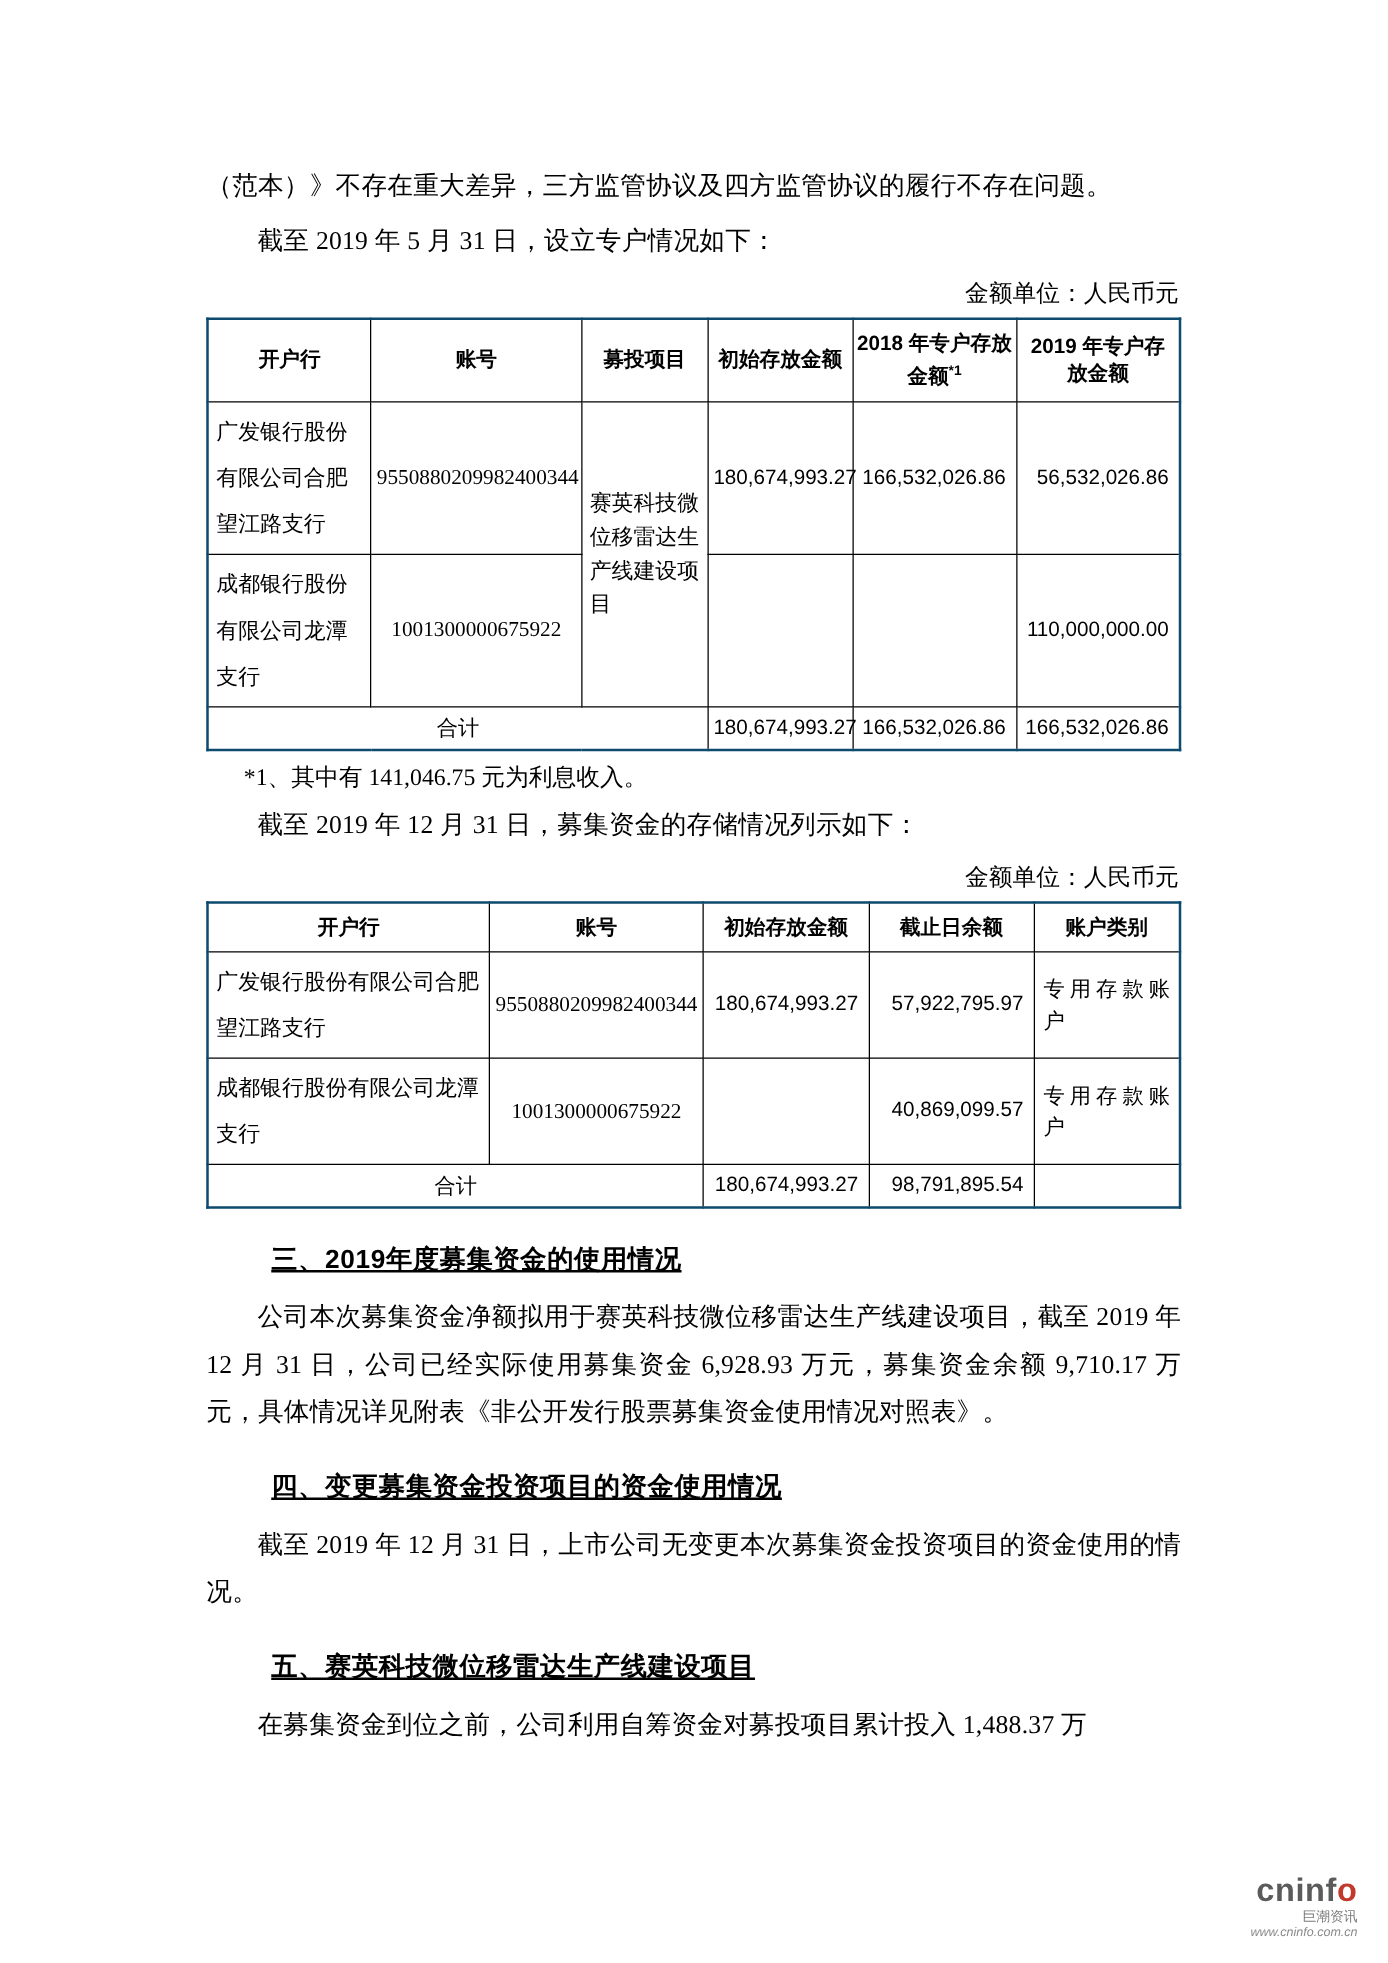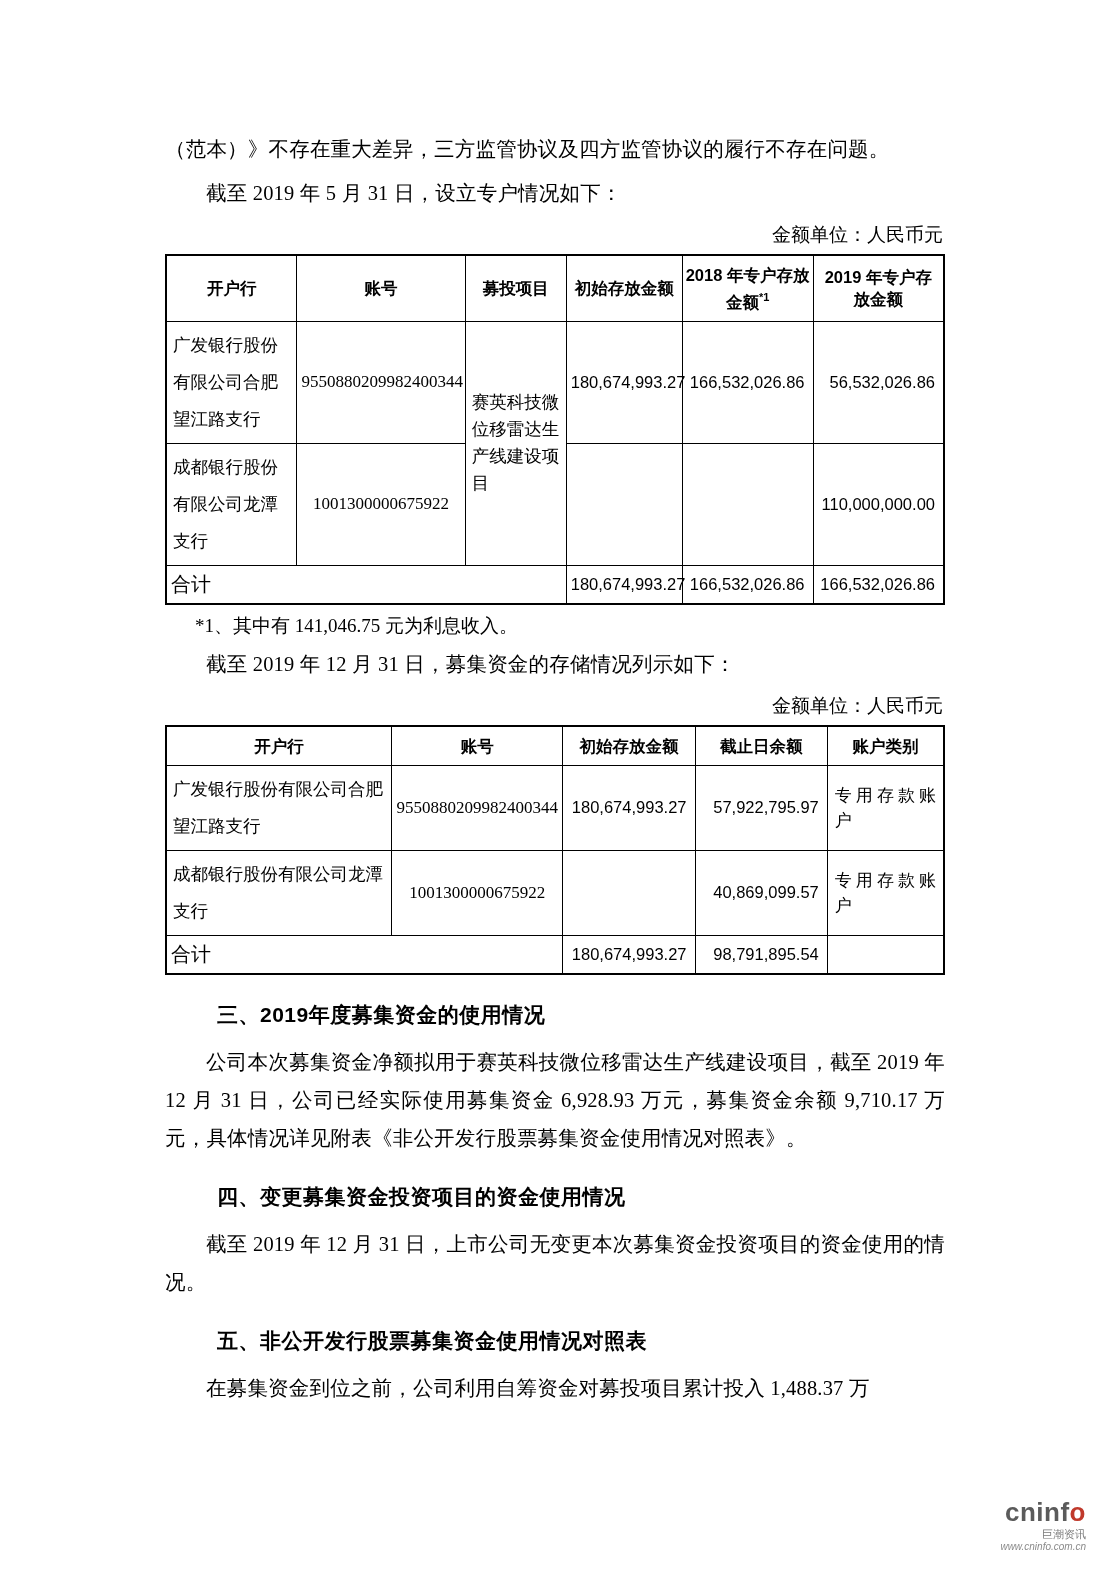--- a/index.html
+++ b/index.html
@@ -53,21 +53,21 @@
   table.doc thead td {
     text-align: center;
     font-weight: bold;
     font-family: "Liberation Sans", sans-serif;
     font-size: 16.5px;
     padding: 8px 3px;
     line-height: 22px;
   }
   .t1 { margin-bottom: 4px; }
   .outer-border {
-    border: 2px solid #000000;
+    border: 2px solid #0c4a6e;
   }
   .num {
     font-family: "Liberation Sans", sans-serif;
     font-size: 16.5px;
     font-weight: bold;
     text-align: right;
     padding-right: 8px !important;
   }
   .acct {
     font-family: "Liberation Serif", serif;
@@ -80,23 +80,24 @@
     padding-left: 6px !important;
     text-align: left;
   }
   .proj {
     font-size: 17.5px;
     line-height: 27px;
     padding-left: 6px !important;
     text-align: left;
   }
   .total-cell {
-    font-weight: bold;
-    font-family: "Liberation Sans", sans-serif;
-    font-size: 20px;
+    text-align: center;
+    font-weight: bold;
+    font-family: "Liberation Sans", sans-serif;
+    font-size: 17px;
   }
   .acct-type {
     font-size: 17px;
     line-height: 25px;
     text-align: justify;
     text-align-last: justify;
     padding-left: 7px !important;
     padding-right: 7px !important;
   }
   .footnote {
@@ -104,20 +105,21 @@
     margin: 8px 0 6px 0;
     padding-left: 30px;
   }
   h3.heading {
     font-family: "Liberation Sans", sans-serif;
     font-size: 21px;
     font-weight: bold;
     margin: 26px 0 14px 0;
     padding-left: 52px;
     letter-spacing: 0.5px;
+    text-decoration: underline;
   }
   sup { font-size: 11px; }
   .logo {
     position: absolute;
     right: 24px;
     bottom: 18px;
     text-align: right;
     line-height: 1.15;
   }
   .logo .brand {
@@ -243,21 +245,21 @@
   </table>
 
   <h3 class="heading">三、2019年度募集资金的使用情况</h3>
 
   <p class="para indent">公司本次募集资金净额拟用于赛英科技微位移雷达生产线建设项目，截至 2019 年 12 月 31 日，公司已经实际使用募集资金 6,928.93 万元，募集资金余额 9,710.17 万元，具体情况详见附表《非公开发行股票募集资金使用情况对照表》。</p>
 
   <h3 class="heading">四、变更募集资金投资项目的资金使用情况</h3>
 
   <p class="para indent">截至 2019 年 12 月 31 日，上市公司无变更本次募集资金投资项目的资金使用的情况。</p>
 
-  <h3 class="heading">五、非公开发行股票募集资金使用情况对照表</h3>
+  <h3 class="heading">五、赛英科技微位移雷达生产线建设项目</h3>
 
   <p class="para indent">在募集资金到位之前，公司利用自筹资金对募投项目累计投入 1,488.37 万</p>
 
   <div class="logo">
     <div class="brand"><span>cninf</span><span class="accent">o</span></div>
     <div class="sub">巨潮资讯</div>
     <div class="url">www.cninfo.com.cn</div>
   </div>
 
 </div>

